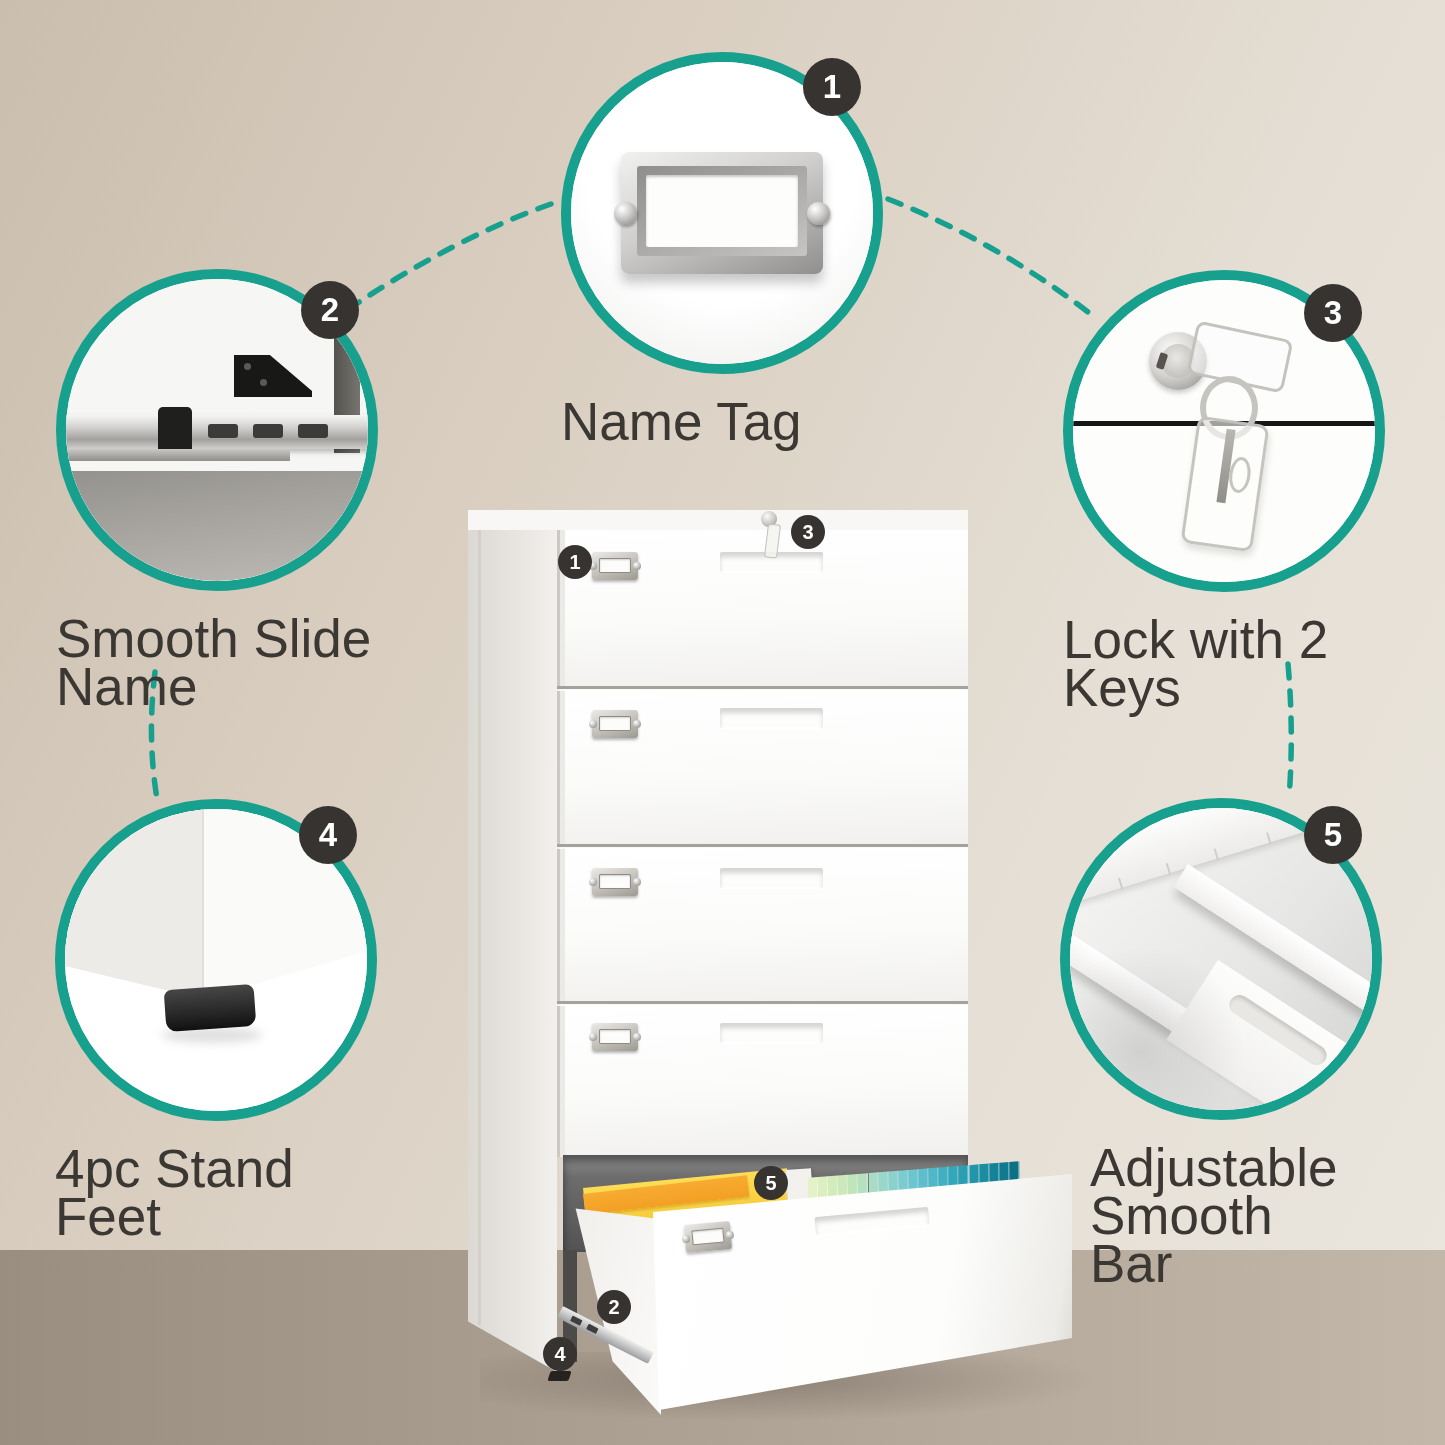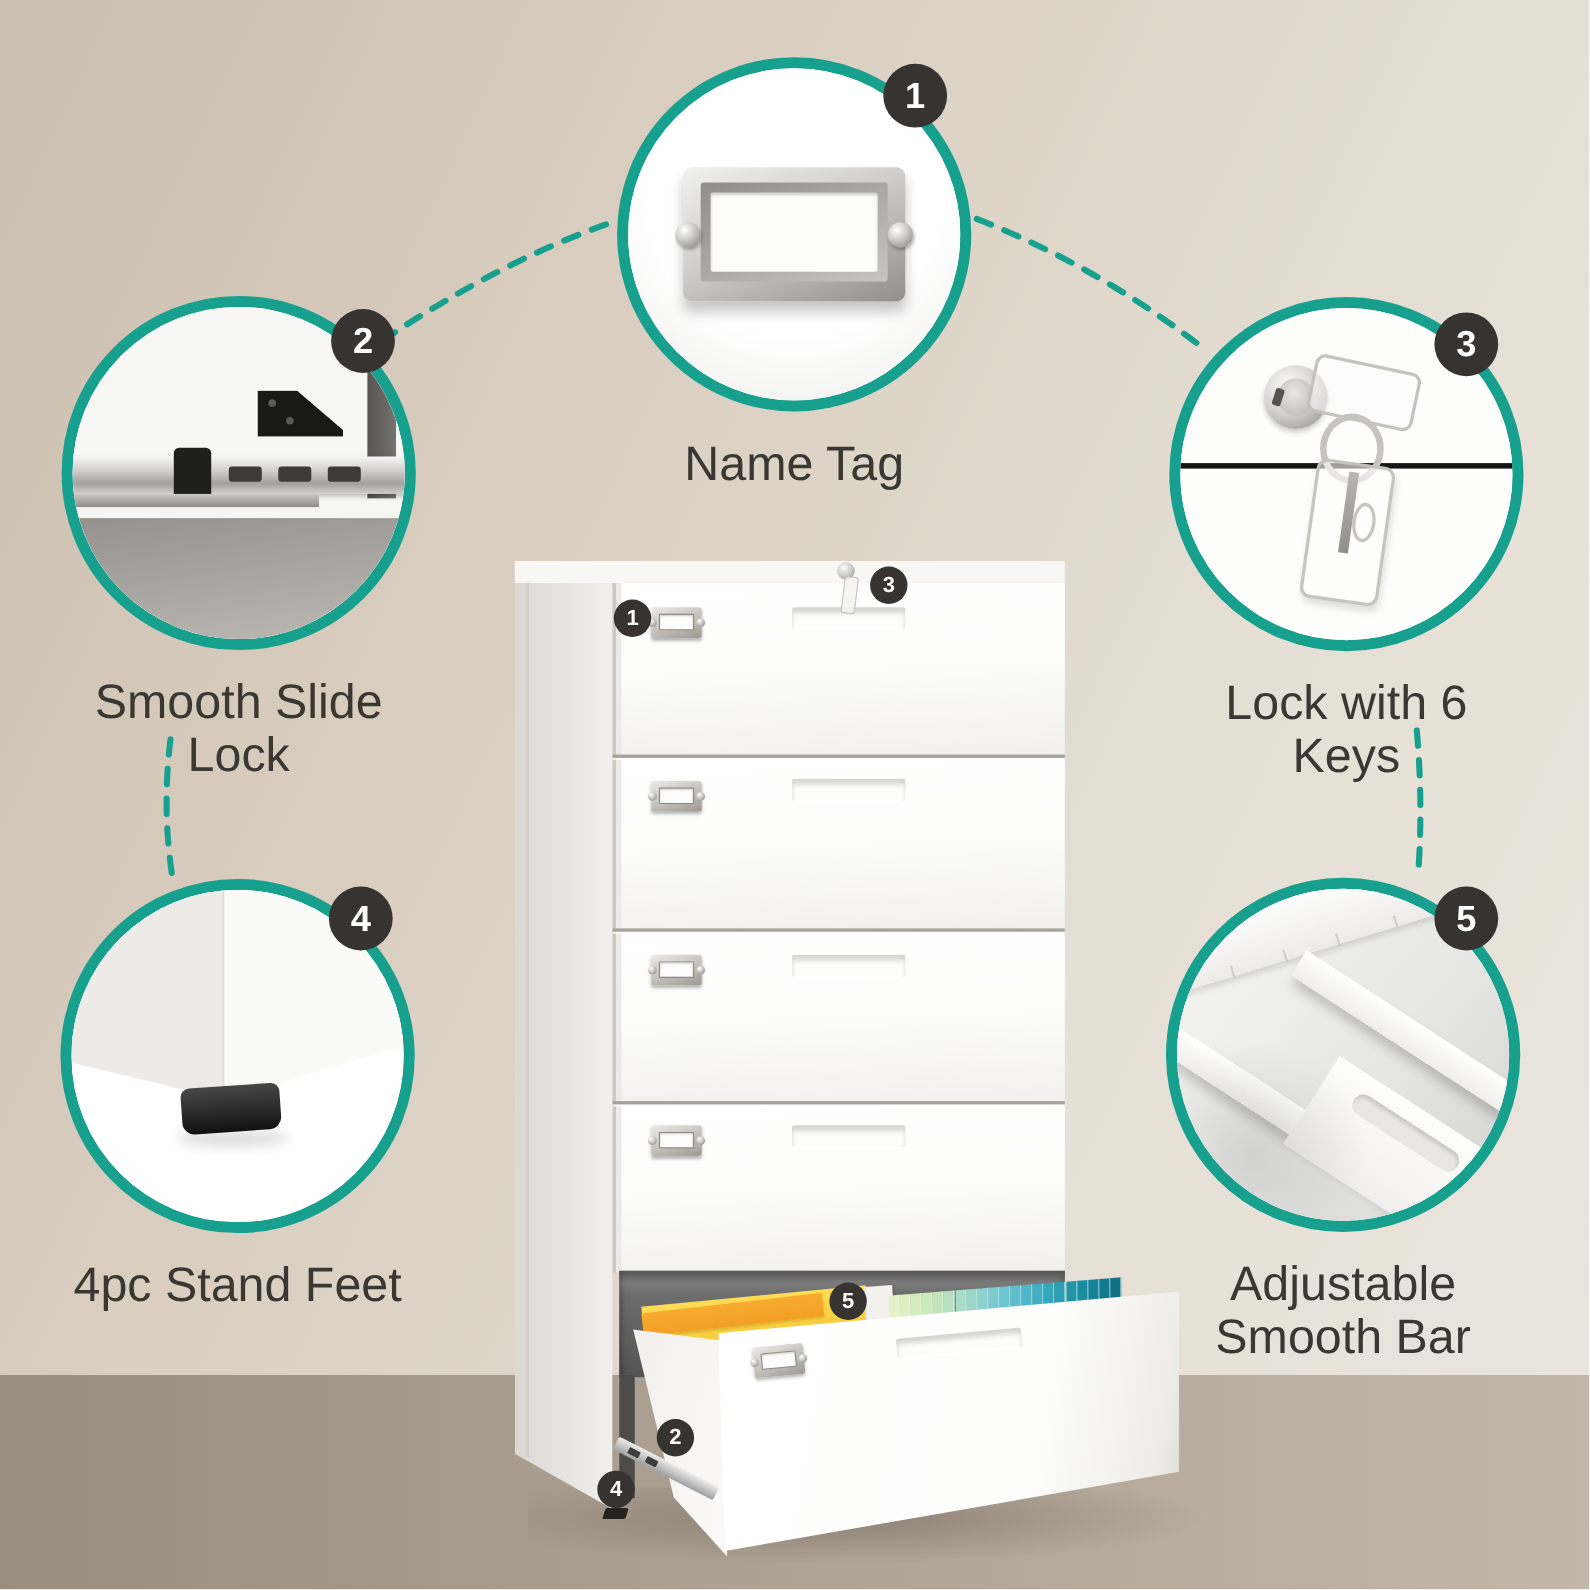--- a/index.html
+++ b/index.html
@@ -86,22 +86,22 @@
 
   .mini-badge{position:absolute;width:34px;height:34px;border-radius:50%;background:var(--badge);
     color:#fff;font-size:20px;font-weight:bold;display:flex;align-items:center;justify-content:center;}
 
   
   .feature{position:absolute;width:322px;}
   .ring{position:absolute;left:0;top:0;width:322px;height:322px;border-radius:50%;
     border:10px solid var(--accent);background:#fff;box-sizing:border-box;overflow:hidden;}
   .fbadge{position:absolute;width:58px;height:58px;border-radius:50%;background:var(--badge);
     color:#fff;font-size:33px;font-weight:bold;display:flex;align-items:center;justify-content:center;z-index:3;}
-  .flabel{position:absolute;top:346px;left:0;width:322px;text-align:center;color:var(--text);
-    font-size:44px;line-height:48px;}
+  .flabel{position:absolute;top:346px;left:0;width:322px;color:var(--text);
+    font-size:53px;line-height:48px;}
 
   
   .photo-nametag{position:absolute;inset:0;background:radial-gradient(circle at 50% 35%,#ffffff 55%,#ebebe9 100%);}
   .plate{position:absolute;left:50px;top:90px;width:202px;height:122px;border-radius:8px;
     background:linear-gradient(155deg,#f1f1f0 0%,#cfcecc 45%,#908f8d 100%);box-shadow:0 9px 12px rgba(0,0,0,.22);}
   .plate-lip{position:absolute;left:16px;top:14px;right:16px;bottom:18px;border-radius:3px;
     background:linear-gradient(155deg,#8f8e8c,#c6c5c3);}
   .plate-window{position:absolute;left:25px;top:23px;right:25px;bottom:27px;background:#fdfdfc;
     border-radius:2px;box-shadow:inset 0 2px 3px rgba(0,0,0,.22);}
   .plate-screw{position:absolute;top:50px;width:23px;height:23px;border-radius:50%;
@@ -309,41 +309,41 @@
         <div class="rail-bar">
           <div class="rail-slot rs1"></div>
           <div class="rail-slot rs2"></div>
           <div class="rail-slot rs3"></div>
         </div>
         <div class="rail-clip"></div>
         <div class="rail-bar2"></div>
       </div>
     </div>
     <div class="fbadge" style="left:245px;top:12px">2</div>
-    <div class="flabel">Smooth Slide Lock</div>
+    <div class="flabel">Smooth Slide Name</div>
   </div>
 
   <div class="feature" style="left:1063px;top:270px">
     <div class="ring">
       <div class="photo-lock">
         <div class="lock-gap"></div>
         <div class="cyl">
           <div class="cyl-core"></div>
           <div class="cyl-notch"></div>
         </div>
         <div class="key-inserted"></div>
         <div class="key-ring"></div>
         <div class="key-hanging">
           <div class="key-blade"></div>
           <div class="key-hole"></div>
         </div>
       </div>
     </div>
     <div class="fbadge" style="left:241px;top:14px">3</div>
-    <div class="flabel">Lock with 6 Keys</div>
+    <div class="flabel">Lock with 2 Keys</div>
   </div>
 
   <div class="feature" style="left:55px;top:799px">
     <div class="ring">
       <div class="photo-foot">
         <div class="foot-cab"></div>
         <div class="foot-cab-left"></div>
         <div class="foot-corner"></div>
         <div class="foot-block"></div>
         <div class="foot-refl"></div>

